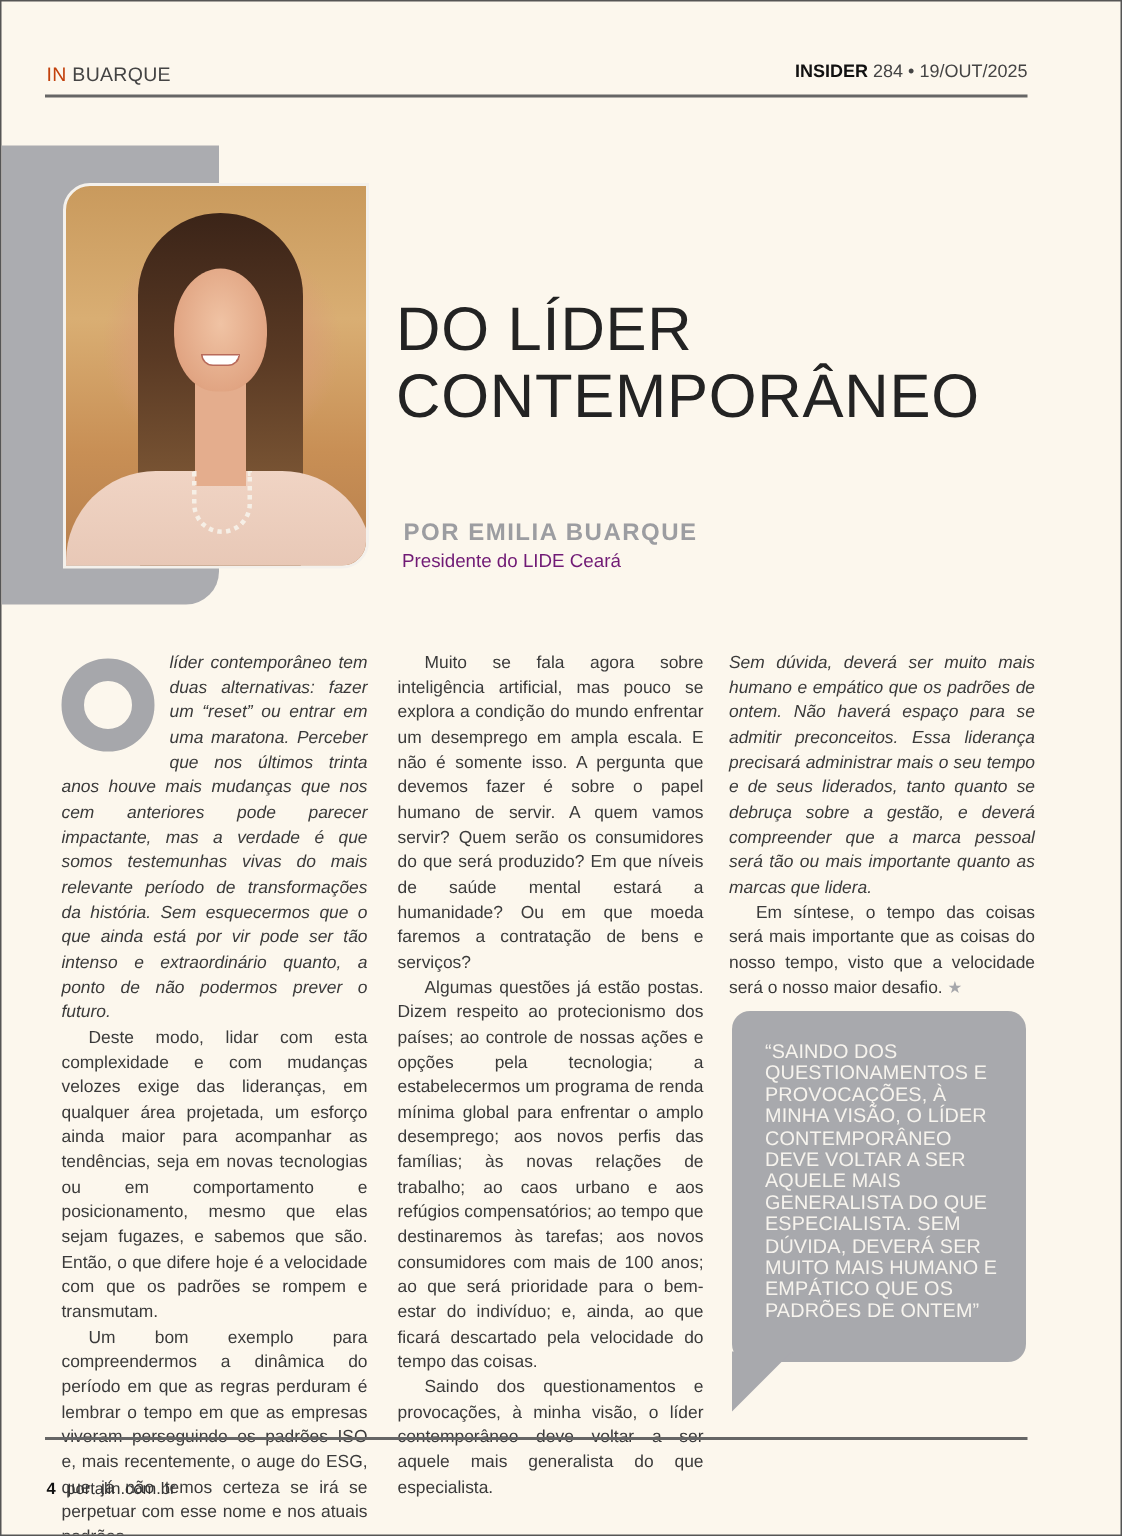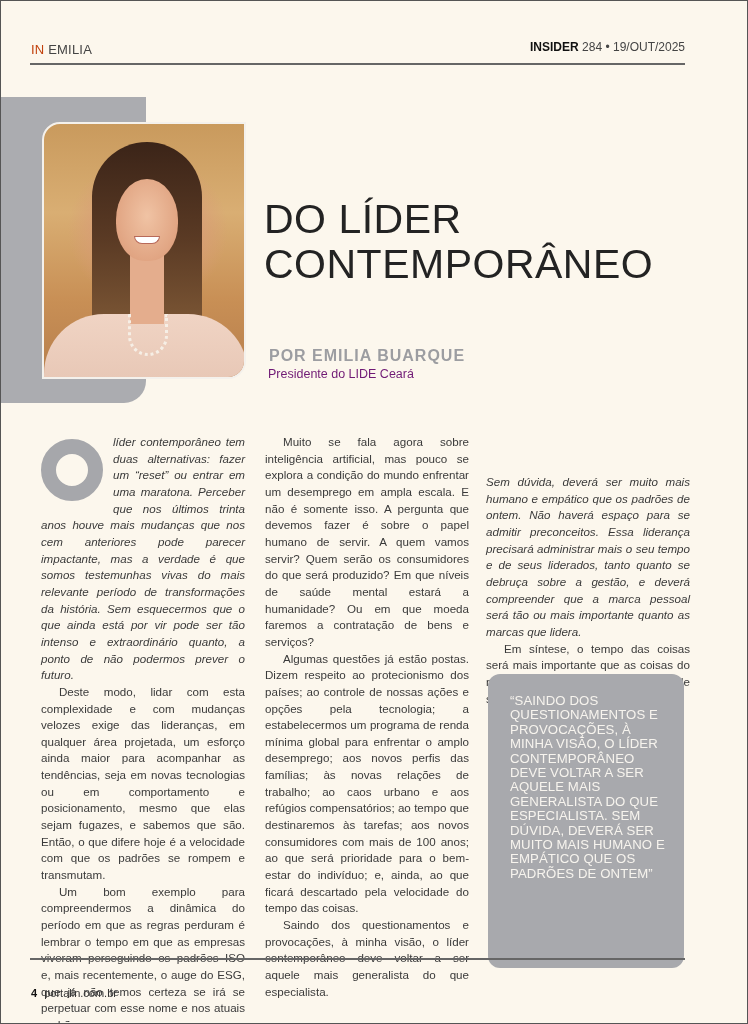--- a/index.html
+++ b/index.html
@@ -94,32 +94,32 @@
   
   .col {
     position: absolute; top: 433px; width: 204px;
     font-size: 11.6px; line-height: 16.65px; color: #3a3a3a;
     text-align: justify; hyphens: manual;
   }
   .col p { text-indent: 18px; }
   .col p.noindent { text-indent: 0; font-style: italic; }
   .col1 { left: 40px; }
   .col2 { left: 264px; }
-  .col3 { left: 485px; margin-top: 40px; }
+  .col3 { left: 485px; }
 
   .dropcap {
     float: left; width: 62px; height: 62px; margin: 5px 10px 2px 0;
     border-radius: 50%; border: 15px solid #a6a7ab; background: transparent;
   }
 
   .star { color: #a6a7ab; font-size: 11px; }
 
   
   .quote {
-    position: absolute; left: 487px; top: 673px; width: 196px; height: 294px;
+    position: absolute; left: 487px; top: 673px; width: 196px; height: 234px;
     background: #a8a9ad; border-radius: 12px;
     padding: 20px 14px 0 22px;
   }
   .quote-text {
     color: #f7f4ee; font-size: 13.2px; line-height: 14.4px;
     text-transform: uppercase; letter-spacing: 0.1px;
   }
   .quote-tail {
     position: absolute; left: 487px; top: 900px; width: 0; height: 0;
     border-top: 40px solid #a8a9ad;
@@ -136,21 +136,21 @@
   }
   .footer b { font-weight: 700; color: #111; margin-right: 4px; }
 </style>
 </head>
 <body>
 
 <div class="page">
 
   <div class="header-left">
     <b>IN</b>
-    <span class="sec">EMILIA</span>
+    <span class="sec">BUARQUE</span>
   </div>
   <div class="header-right">
     <b>INSIDER</b>
     <span>284</span>
     <span>•</span>
     <span>19/OUT/2025</span>
   </div>
   <div class="header-rule"></div>
 
   <div class="bracket"></div>

